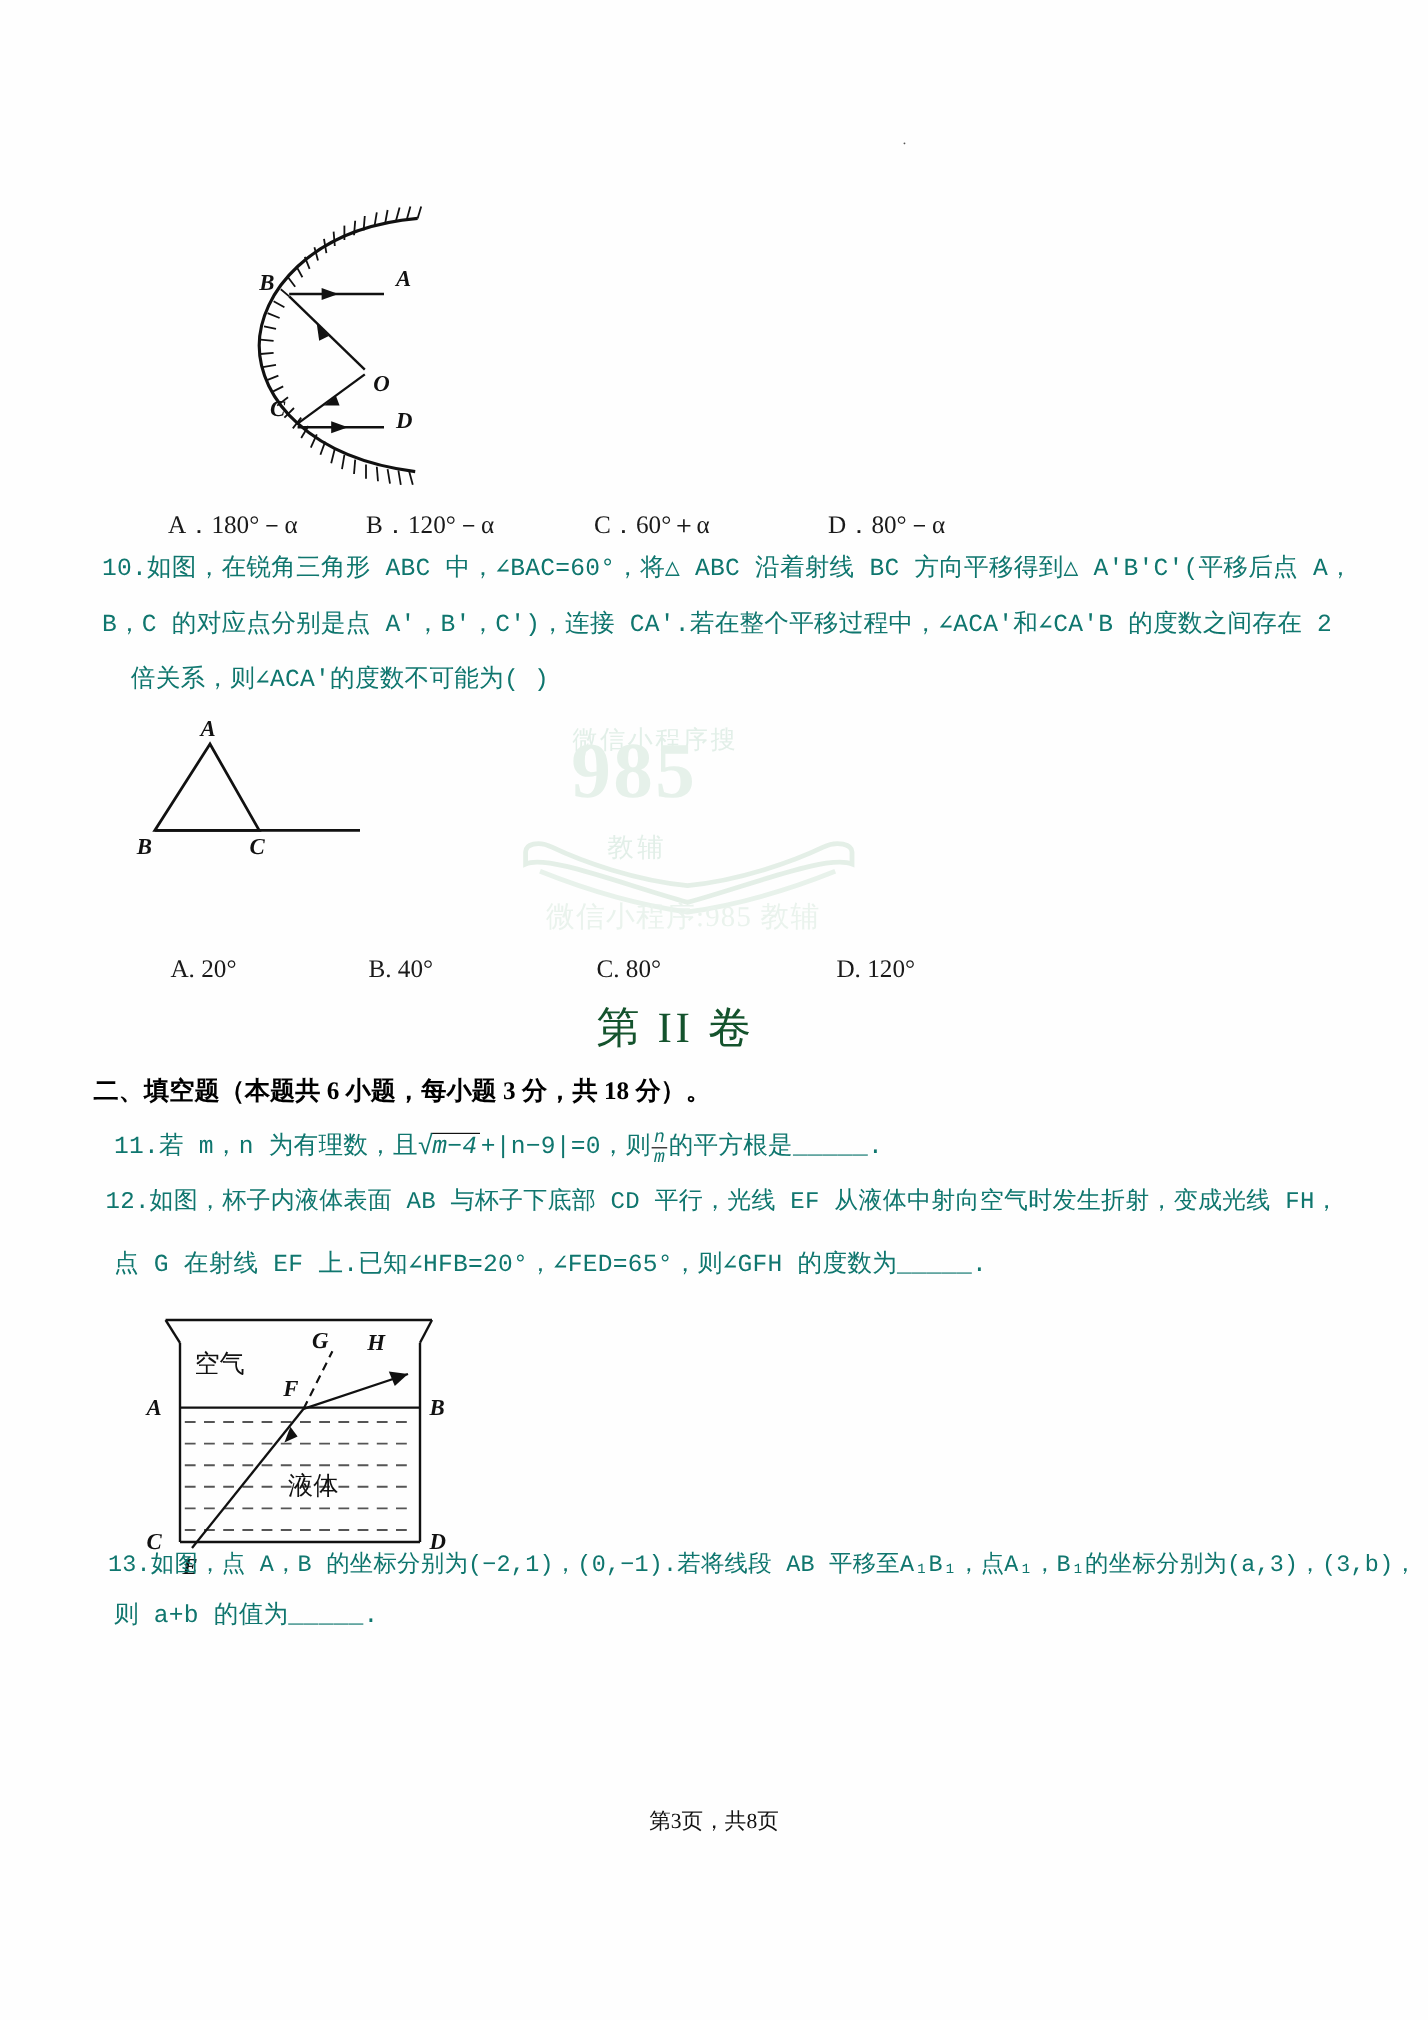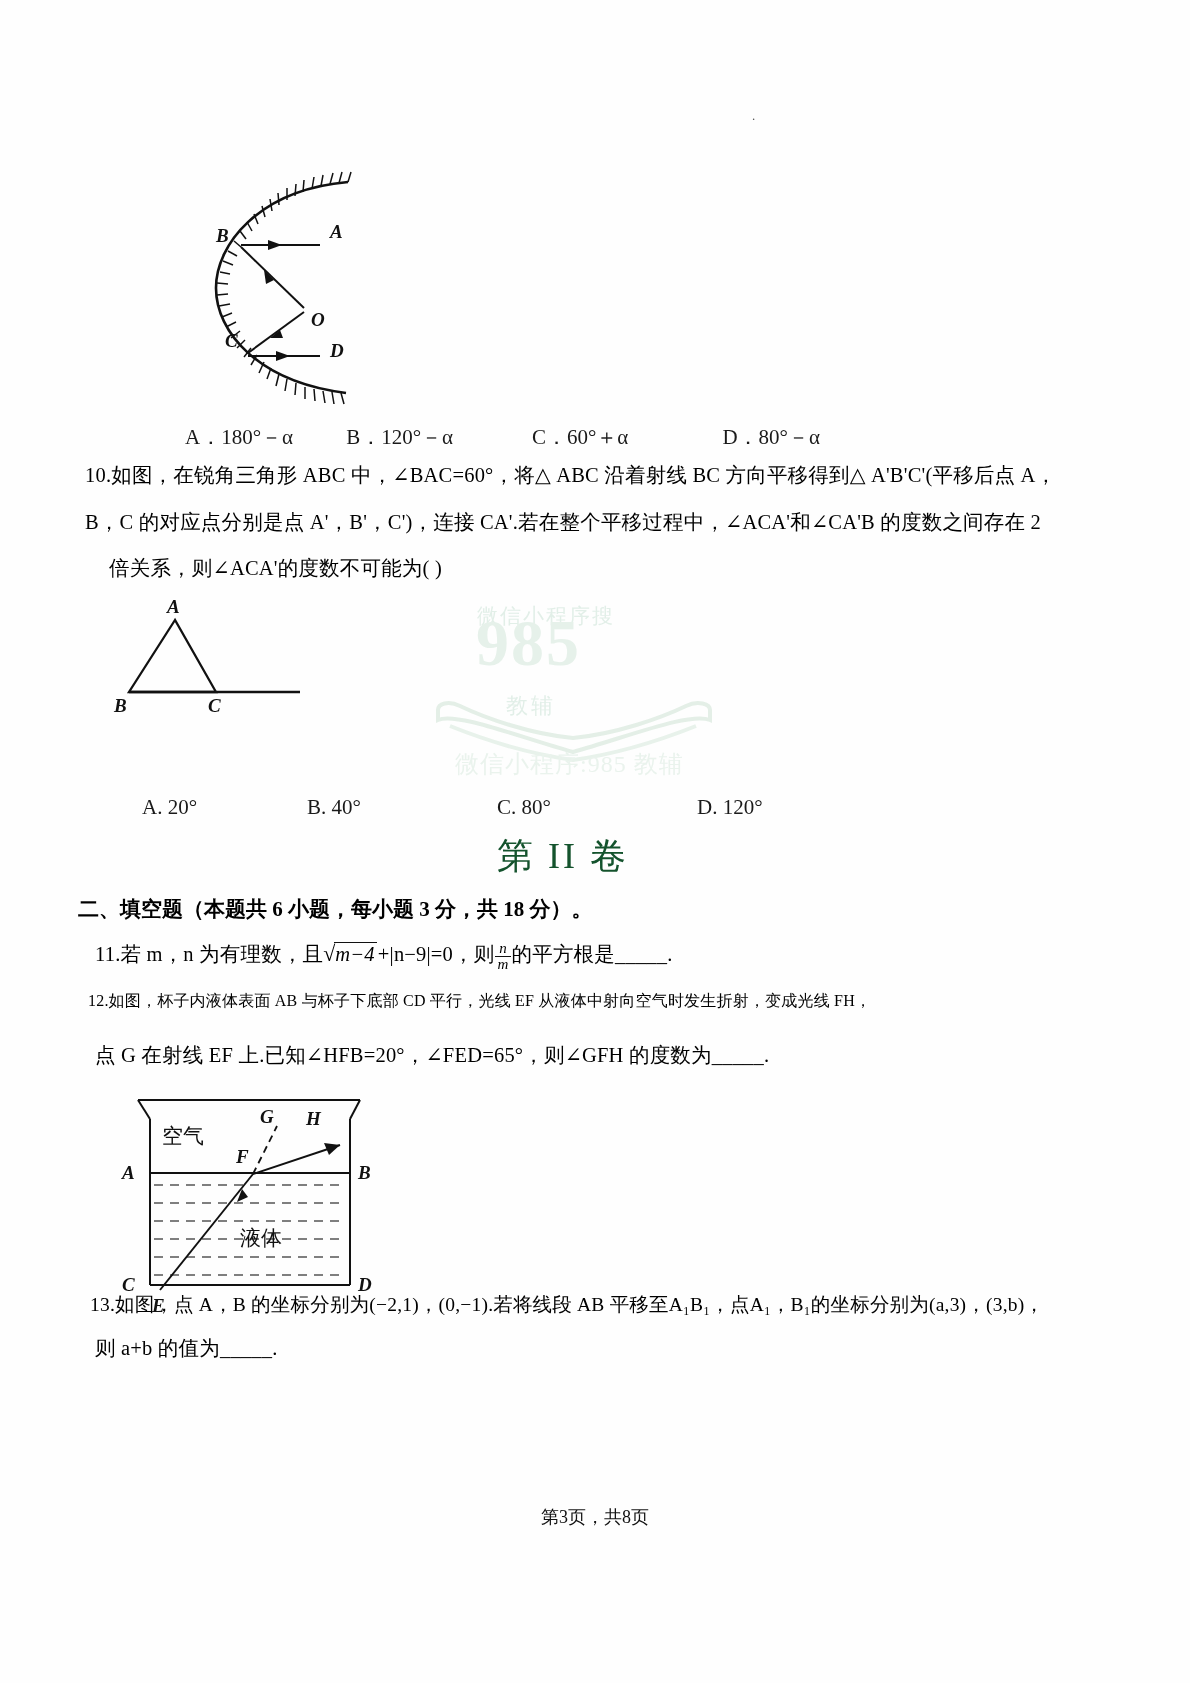--- a/index.html
+++ b/index.html
@@ -20,21 +20,22 @@
     inset: 0;
     background: #fefefe;
   }
   
   .qtext {
     position: absolute;
     font-size: 20.5px;
     line-height: 1.0;
     letter-spacing: 0.2px;
     white-space: nowrap;
-    color: #000000;
+    color: #0f766e;
+    font-family: Liberation Mono, monospace;
   }
   .opt-row {
     position: absolute;
     display: flex;
     font-size: 21px;
     white-space: nowrap;
   }
   .opt-row > span { display: inline-block; }
   .vol-title {
     position: absolute;
@@ -213,21 +214,21 @@
 
       <text class="lbl" x="108" y="82">B</text>
       <text class="lbl" x="222" y="78">A</text>
       <text class="lbl" x="203" y="166">O</text>
       <text class="lbl" x="117" y="187">C</text>
       <text class="lbl" x="222" y="197">D</text>
     </svg>
   </div>
 
   <div class="opt-row" style="left:140px; top:423px; width:680px;">
-    <span style="width:165px;margin-left:45px;">A．180°－α</span>
+    <span style="width:165px;">A．180°－α</span>
     <span style="width:190px;">B．120°－α</span>
     <span style="width:195px;">C．60°＋α</span>
     <span>D．80°－α</span>
   </div>
 
   <div class="qtext" style="left:85px; top:465px;">10.如图，在锐角三角形 ABC 中，∠BAC=60°，将△ ABC 沿着射线 BC 方向平移得到△ A'B'C'(平移后点 A，</div>
   <div class="qtext" style="left:85px; top:512px;">B，C 的对应点分别是点 A'，B'，C')，连接 CA'.若在整个平移过程中，∠ACA'和∠CA'B 的度数之间存在 2</div>
   <div class="qtext" style="left:85px; top:558px;margin-left:24px;">倍关系，则∠ACA'的度数不可能为(    )</div>
 
   <div class="fig" style="left:90px; top:595px;">
@@ -265,21 +266,21 @@
 
   <div class="section-title" style="left:78px; top:895px;">二、填空题（本题共 6 小题，每小题 3 分，共 18 分）。</div>
 
   <div class="qtext" style="left:95px; top:940px;">
     <span>11.若 m，n 为有理数，且</span><span class="rad"><span class="sign">√</span><span class="body">m−4</span></span><span>+|n−9|=0，则</span><span class="frac">
         <span class="num">n</span>
         <span class="den">m</span>
       </span><span>的平方根是_____.</span>
   </div>
 
-  <div class="qtext" style="left:88px; top:993px; font-size:16px;">12.如图，杯子内液体表面 AB 与杯子下底部 CD 平行，光线 EF 从液体中射向空气时发生折射，变成光线 FH，</div>
+  <div class="qtext" style="left:88px; top:993px; font-size:20px;">12.如图，杯子内液体表面 AB 与杯子下底部 CD 平行，光线 EF 从液体中射向空气时发生折射，变成光线 FH，</div>
   <div class="qtext" style="left:95px; top:1045px;">点 G 在射线 EF 上.已知∠HFB=20°，∠FED=65°，则∠GFH 的度数为_____.</div>
 
   <div class="fig" style="left:110px; top:1085px;">
     <svg width="300" height="255" viewBox="0 0 300 255">
 
       <line x1="28" y1="15" x2="250" y2="15" stroke="#111" stroke-width="2"></line>
       <line x1="28" y1="15" x2="40" y2="34" stroke="#111" stroke-width="2"></line>
       <line x1="250" y1="15" x2="240" y2="34" stroke="#111" stroke-width="2"></line>
 
       <line x1="40" y1="34" x2="40" y2="200" stroke="#111" stroke-width="2"></line>

